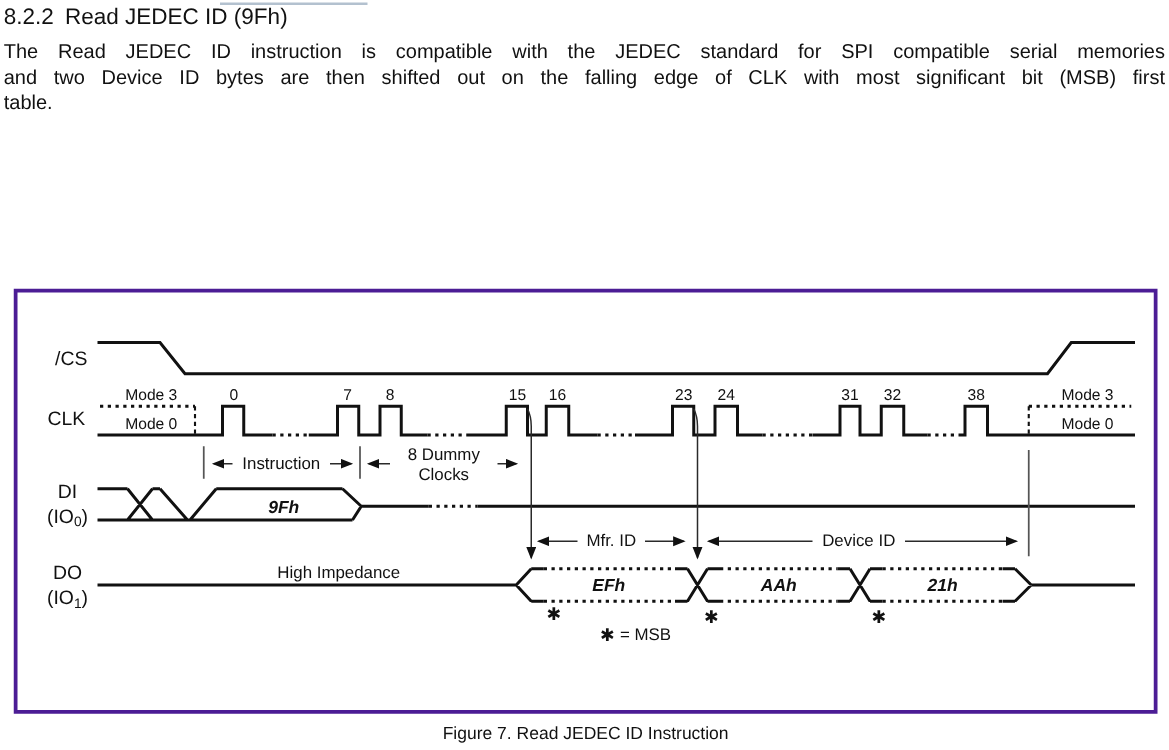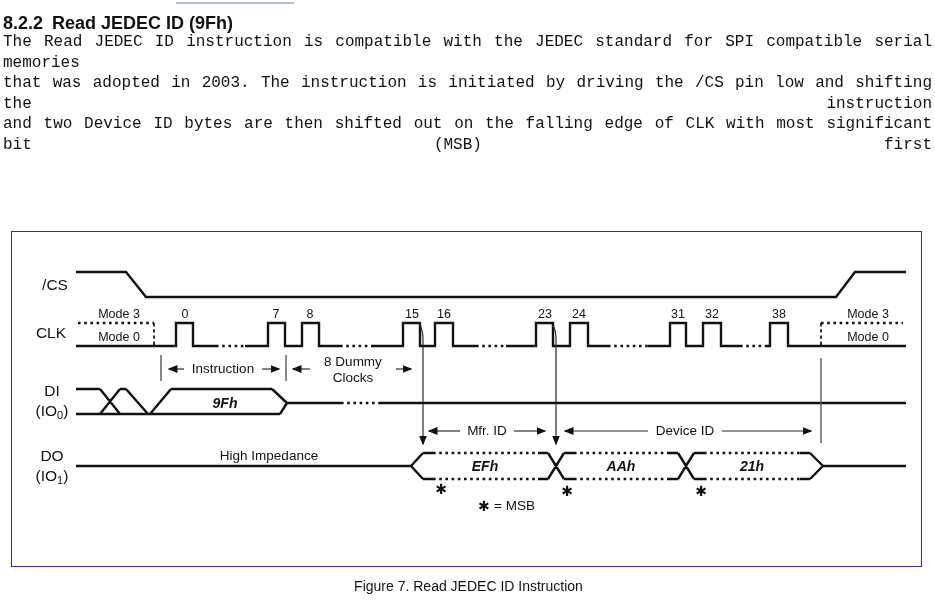--- a/index.html
+++ b/index.html
@@ -6,33 +6,33 @@
   body{
     position:relative;
     width:935px;height:600px;
     font-family:"Liberation Sans",sans-serif;
     color:#111;
     overflow:hidden;
   }
   .artifact{position:absolute;left:176px;top:2px;width:118px;height:2px;background:#b3c1cf;}
   .heading{
     position:absolute;left:3px;top:2px;width:929px;
-    font-size:18px;font-weight:bold;line-height:22px;white-space:nowrap;margin-top:10px;
+    font-size:18px;font-weight:normal;line-height:22px;white-space:nowrap;
   }
   .heading .num{margin-right:9px;}
   .para{
     position:absolute;left:3px;top:32px;width:929px;
     font-size:16px;line-height:20.5px;
   }
-  .para .pline{text-align:justify;text-align-last:justify;font-family:Liberation Mono, monospace;}
+  .para .pline{text-align:justify;text-align-last:justify;}
   .para .pline.last{text-align:left;text-align-last:left;}
   .figure-box{
     position:absolute;left:11px;top:231px;
     width:909px;height:334px;
-    border:1px solid #4c1d95;background:#fff;
+    border:3px solid #4c1d95;background:#fff;
   }
   .figure-box svg{display:block;}
   .caption{
     position:absolute;left:11px;top:577px;width:915px;
     text-align:center;font-size:14px;line-height:18px;
   }
   .sig{stroke:#111;stroke-width:2.4;fill:none;stroke-linejoin:miter;}
   .sigdot{stroke:#111;stroke-width:2.4;fill:none;stroke-dasharray:2.6 3.6;}
   .modedash{stroke:#111;stroke-width:1.7;fill:none;stroke-dasharray:3.4 2.8;}
   .thin{stroke:#2a2a2a;stroke-width:1.2;fill:none;}
@@ -48,22 +48,22 @@
 <body>
 
 <div class="artifact"></div>
 
 <div class="heading">
   <span class="num">8.2.2</span><span>Read JEDEC ID (9Fh)</span>
 </div>
 
 <div class="para">
   <div class="pline">The Read JEDEC ID instruction is compatible with the JEDEC standard for SPI compatible serial memories</div>
-  <div class="pline">that was adopted in 2003. The instruction is initiated by driving the /CS pin low and shifting the instruction</div>
   <div class="pline">and two Device ID bytes are then shifted out on the falling edge of CLK with most significant bit (MSB) first</div>
+  <div class="pline last">table.</div>
 </div>
 
 <div class="figure-box">
 <svg width="909" height="334" viewBox="0 0 909 334">
   <defs>
     <marker id="ah" markerWidth="11" markerHeight="9" refX="8.5" refY="4" orient="auto" markerUnits="userSpaceOnUse">
       <path d="M0,0 L10,4 L0,8 Z" fill="#111"></path>
     </marker>
   </defs>
 

